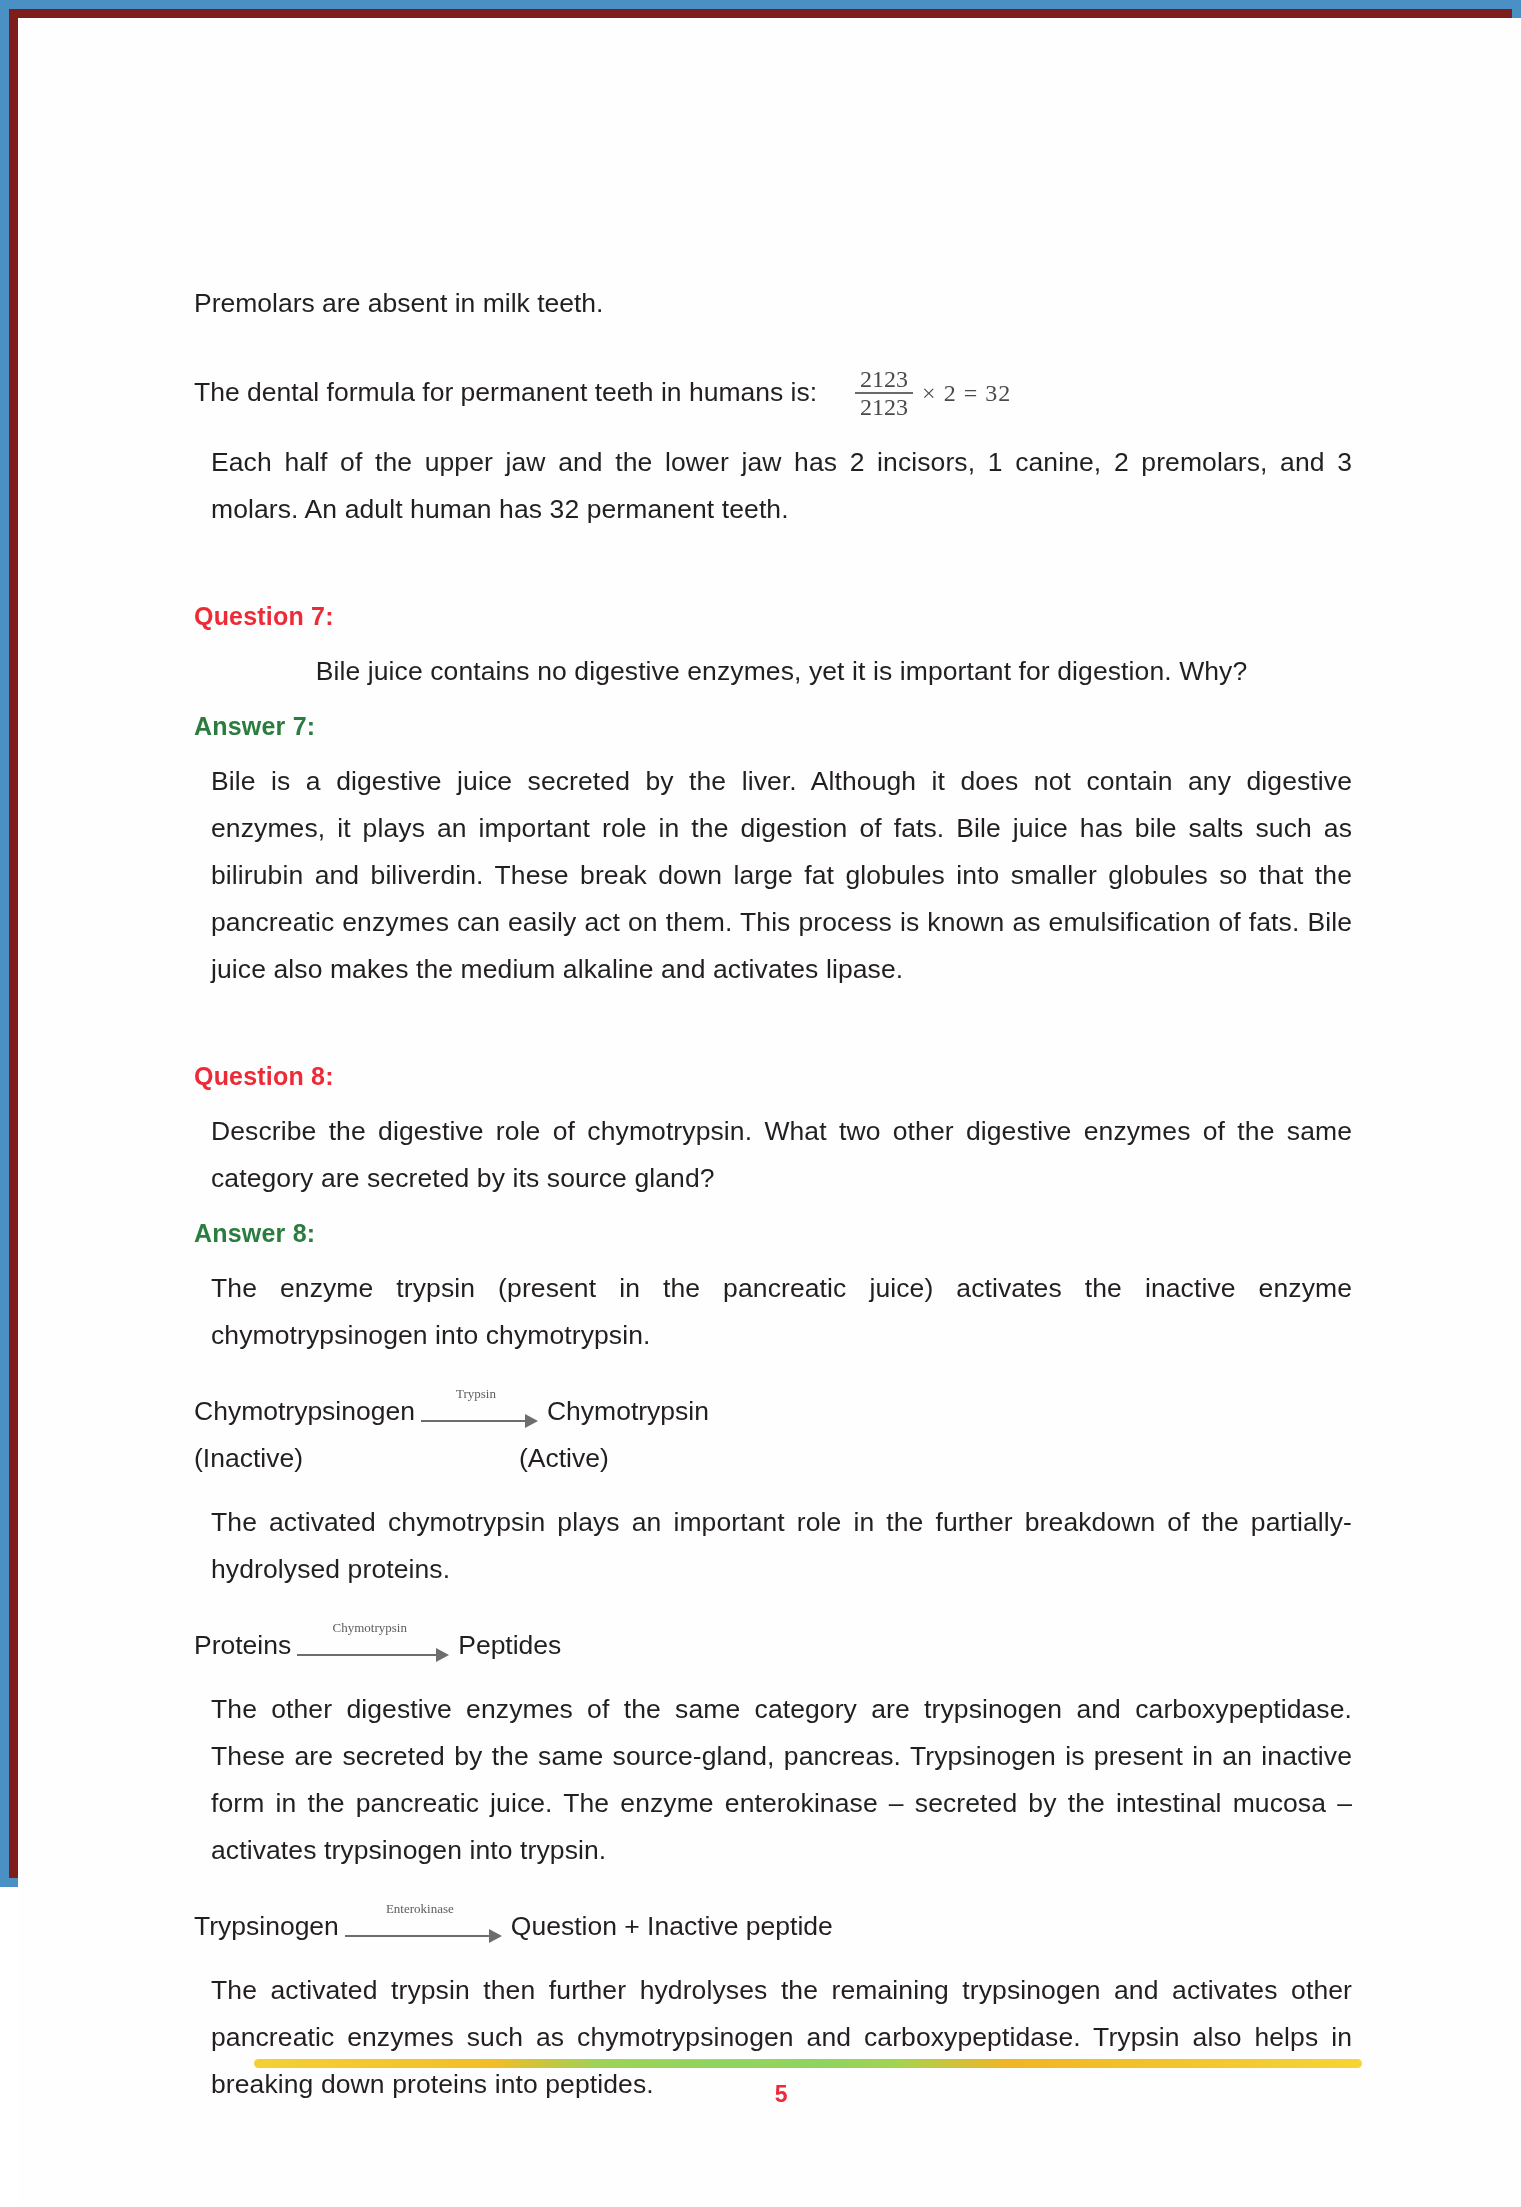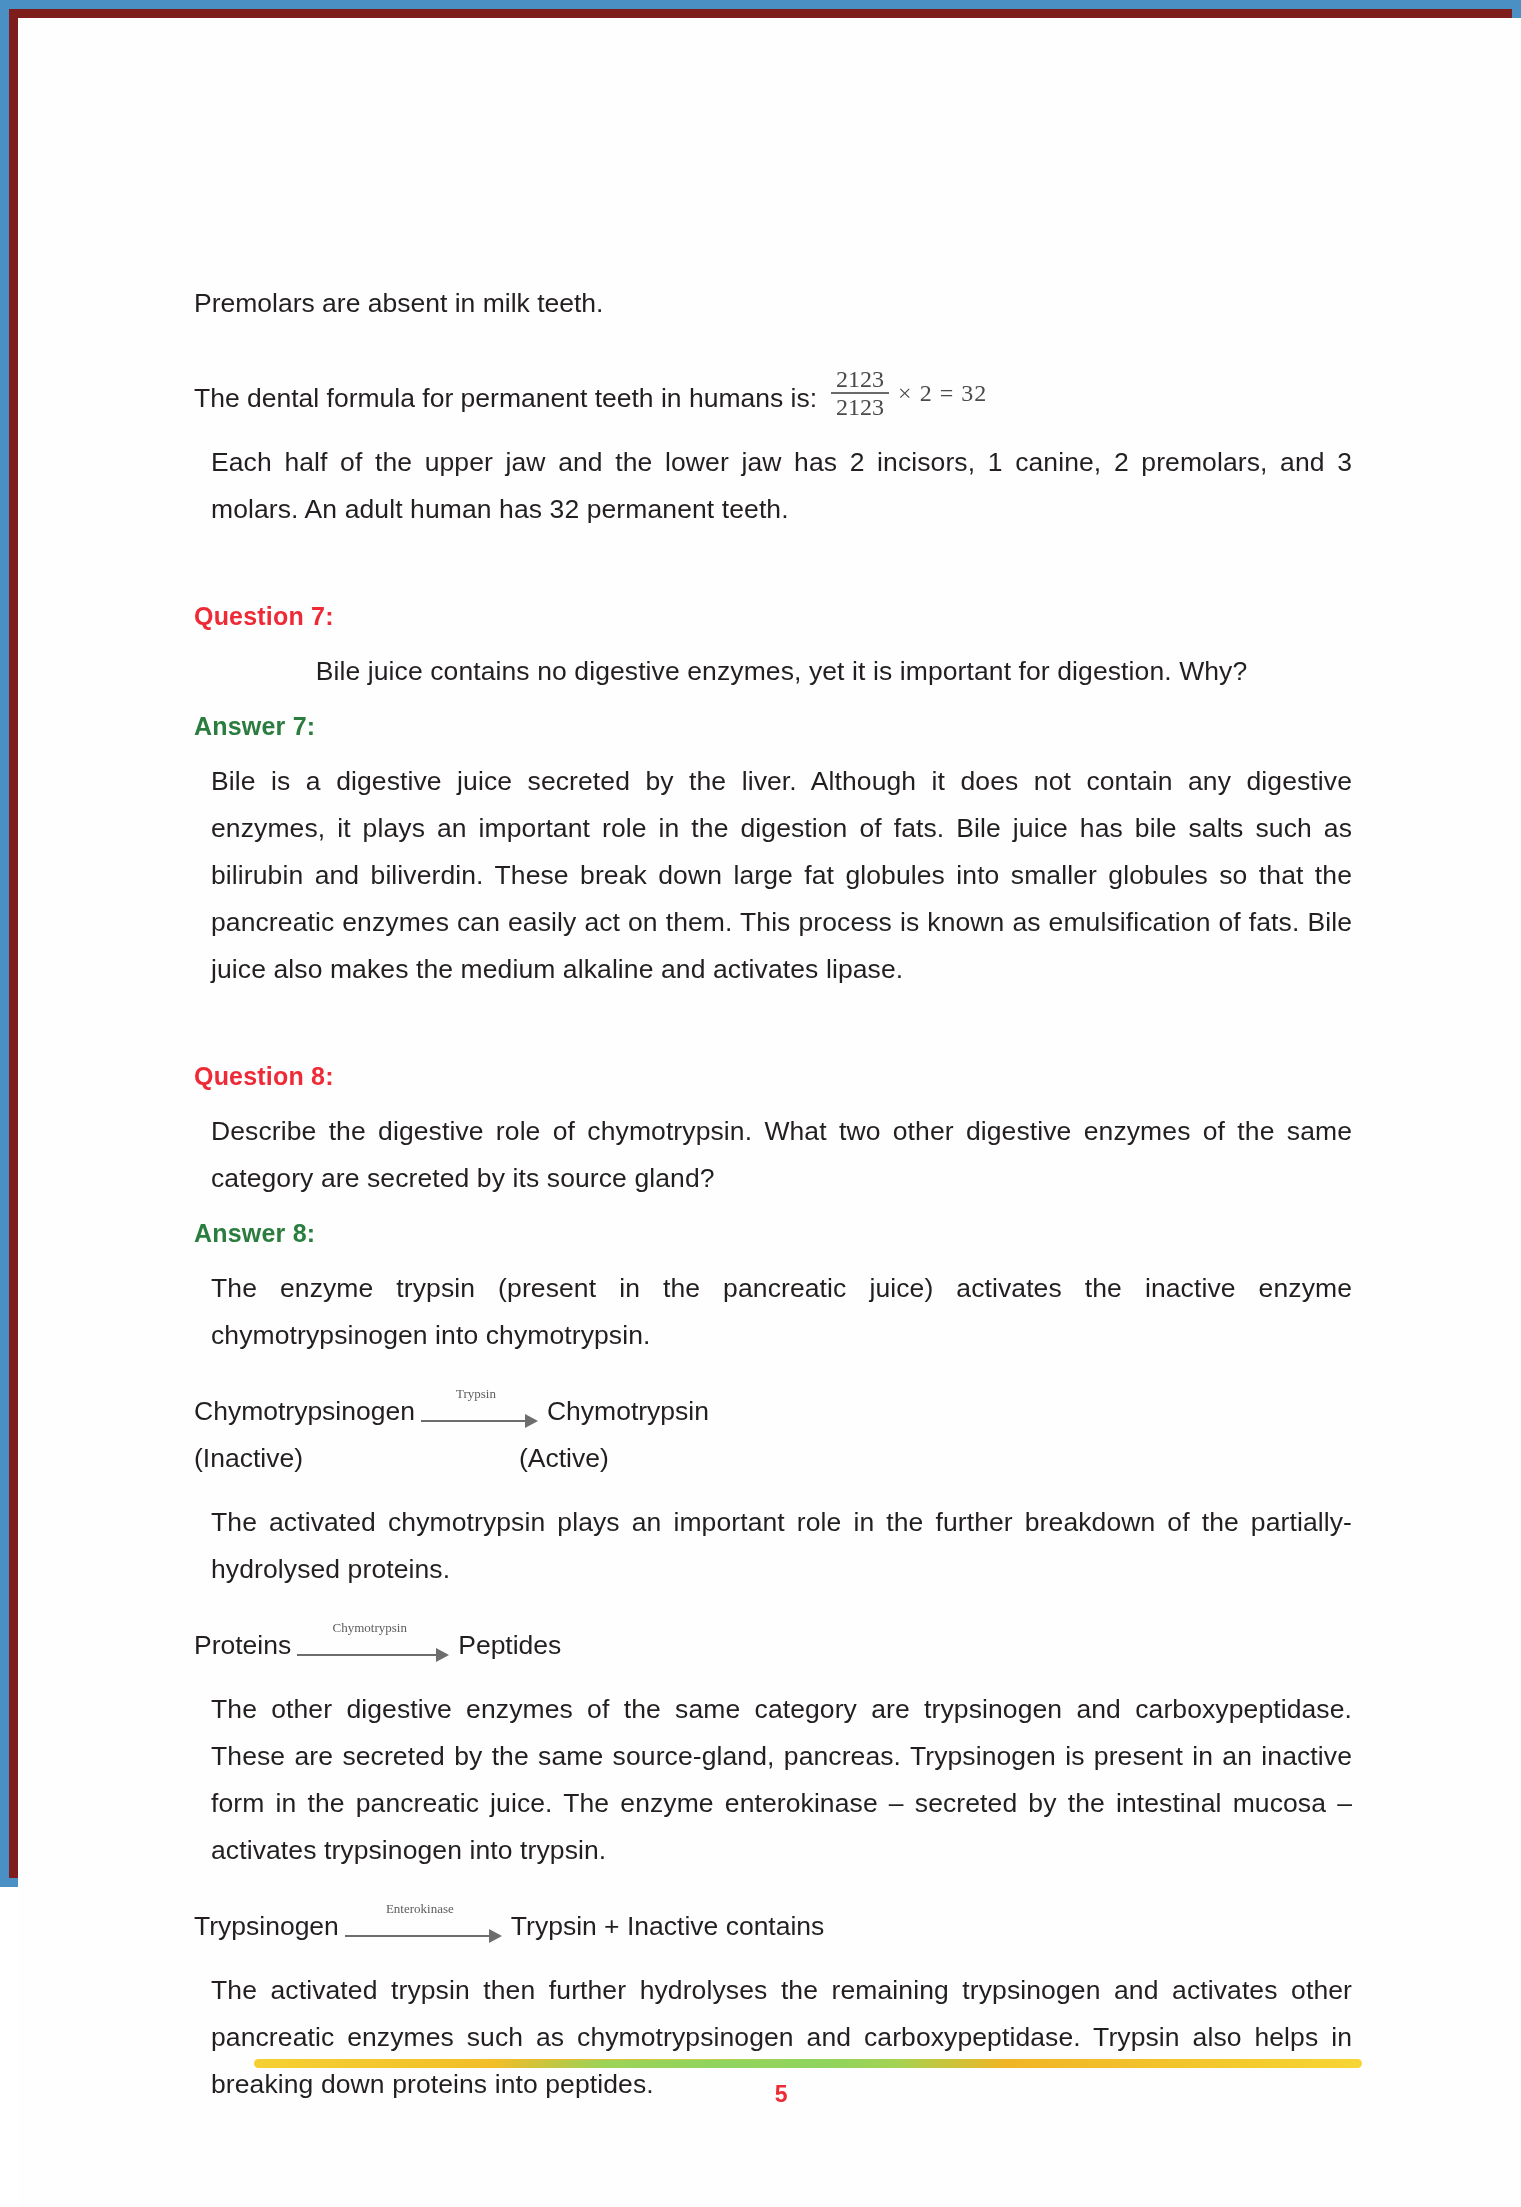--- a/index.html
+++ b/index.html
@@ -78,24 +78,25 @@
     font-size: 25px;
     font-weight: bold;
     color: #2b7d3f;
     margin: 2px 0 4px 0;
     letter-spacing: 0.2px;
   }
 
   
   .formula-line {
     display: flex;
-    align-items: flex-end;
-    font-size: 26.5px;
-    line-height: 47px;
-    color: #231f20;
+    align-items: flex-start;
+    font-size: 26.5px;
+    line-height: 47px;
+    color: #231f20;
+    gap: 24px;
   }
   .formula {
     display: inline-flex;
     align-items: center;
     font-family: "Liberation Serif", serif;
     color: #4a4a4a;
     font-size: 24px;
     margin-left: 14px;
     position: relative;
     top: -2px;
@@ -311,21 +312,21 @@
 
       <div class="spacer-sm"></div>
 
       <div class="reaction">
         <span class="rxn-left">Trypsinogen</span>
         <span class="arrow-wrap arrow-w3">
           <span class="arrow-label">Enterokinase</span>
           <span class="arrow-line"></span>
           <span class="arrow-head"></span>
         </span>
-        <span class="rxn-right">Trypsin + Inactive contains</span>
+        <span class="rxn-right">Question + Inactive peptide</span>
       </div>
 
       <p class="para">The activated trypsin then further hydrolyses the remaining trypsinogen and activates other pancreatic enzymes such as chymotrypsinogen and carboxypeptidase. Trypsin also helps in breaking down proteins into peptides.</p>
 
     </div>
 
     <div class="footer">
       <div class="footer-bar"></div>
       <div class="footer-bar-inner"></div>
       <div class="page-number">5</div>

